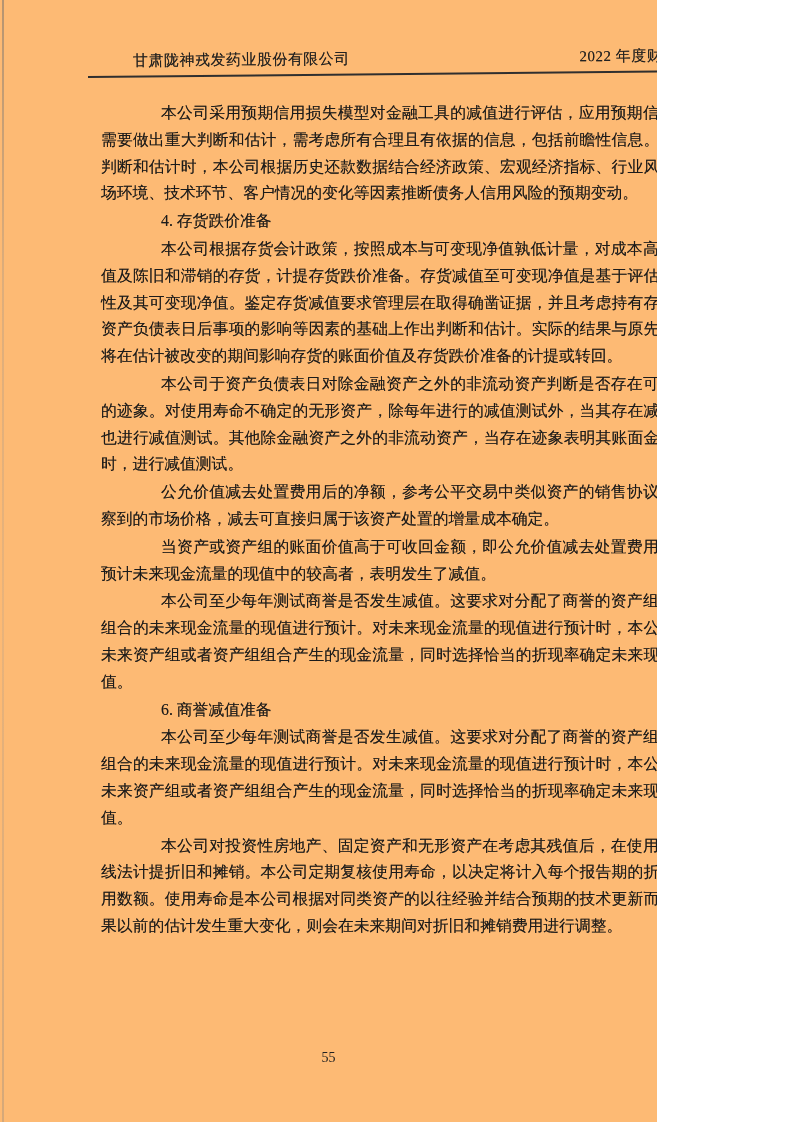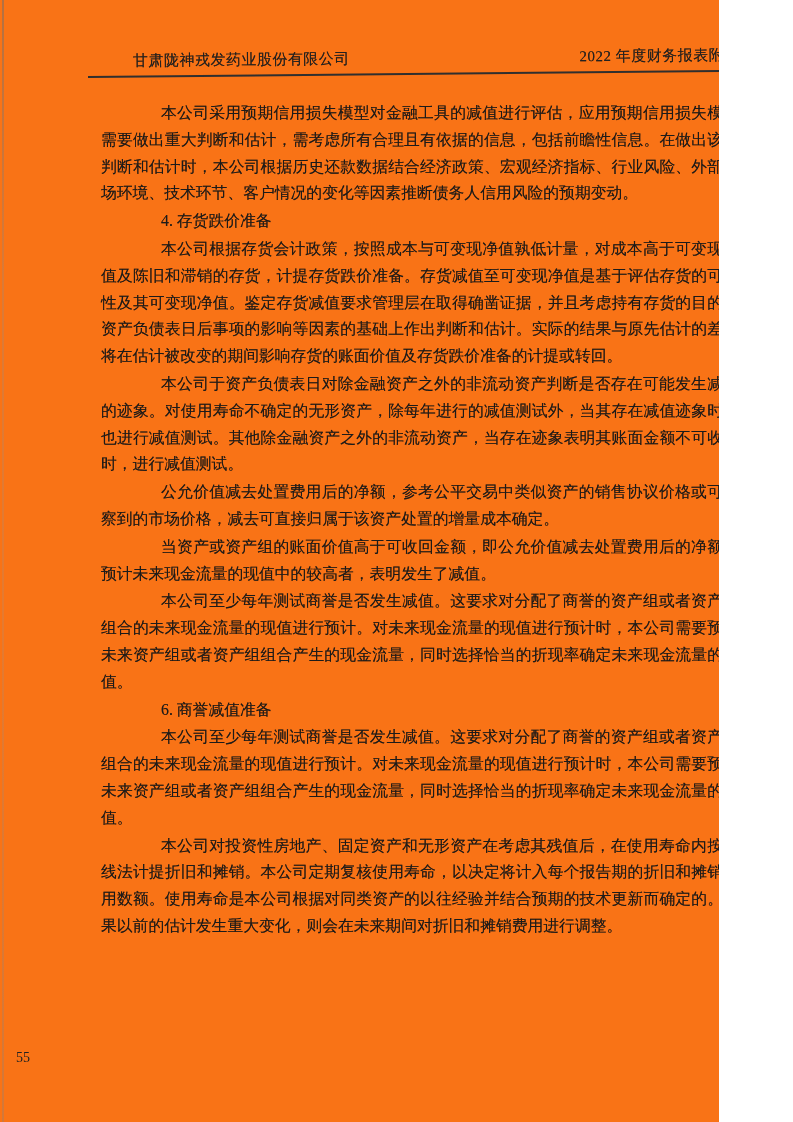--- a/index.html
+++ b/index.html
@@ -2,23 +2,23 @@
 <html lang="zh"><head>
 <meta charset="utf-8">
 <style>
   html, body {
     margin: 0;
     padding: 0;
     background: #ffffff;
   }
   .page {
     position: relative;
-    width: 719px;
+    width: 657px;
     height: 1122px;
-    background: #f97316;
+    background: #fdba74;
     overflow: hidden;
     font-family: "Liberation Serif", "DejaVu Serif", serif;
     color: #1b1b1b;
   }
   
   .scan-edge {
     position: absolute;
     left: 2px;
     top: 0;
     width: 2px;
@@ -62,23 +62,24 @@
     text-align: justify;
     text-shadow: 0 0 0.45px rgba(0,0,0,0.5);
   }
   .doc-body p {
     margin: 1px;
     padding: 0;
     text-indent: 60px;
   }
   .footer {
     position: absolute;
-    left: 16px;
+    left: 0;
     top: 1050px;
     width: 100%;
+    text-align: center;
     font-size: 14px;
     color: #222;
   }
 </style>
 </head>
 <body>
 
 <div class="page">
   <div class="scan-edge"></div>
 

